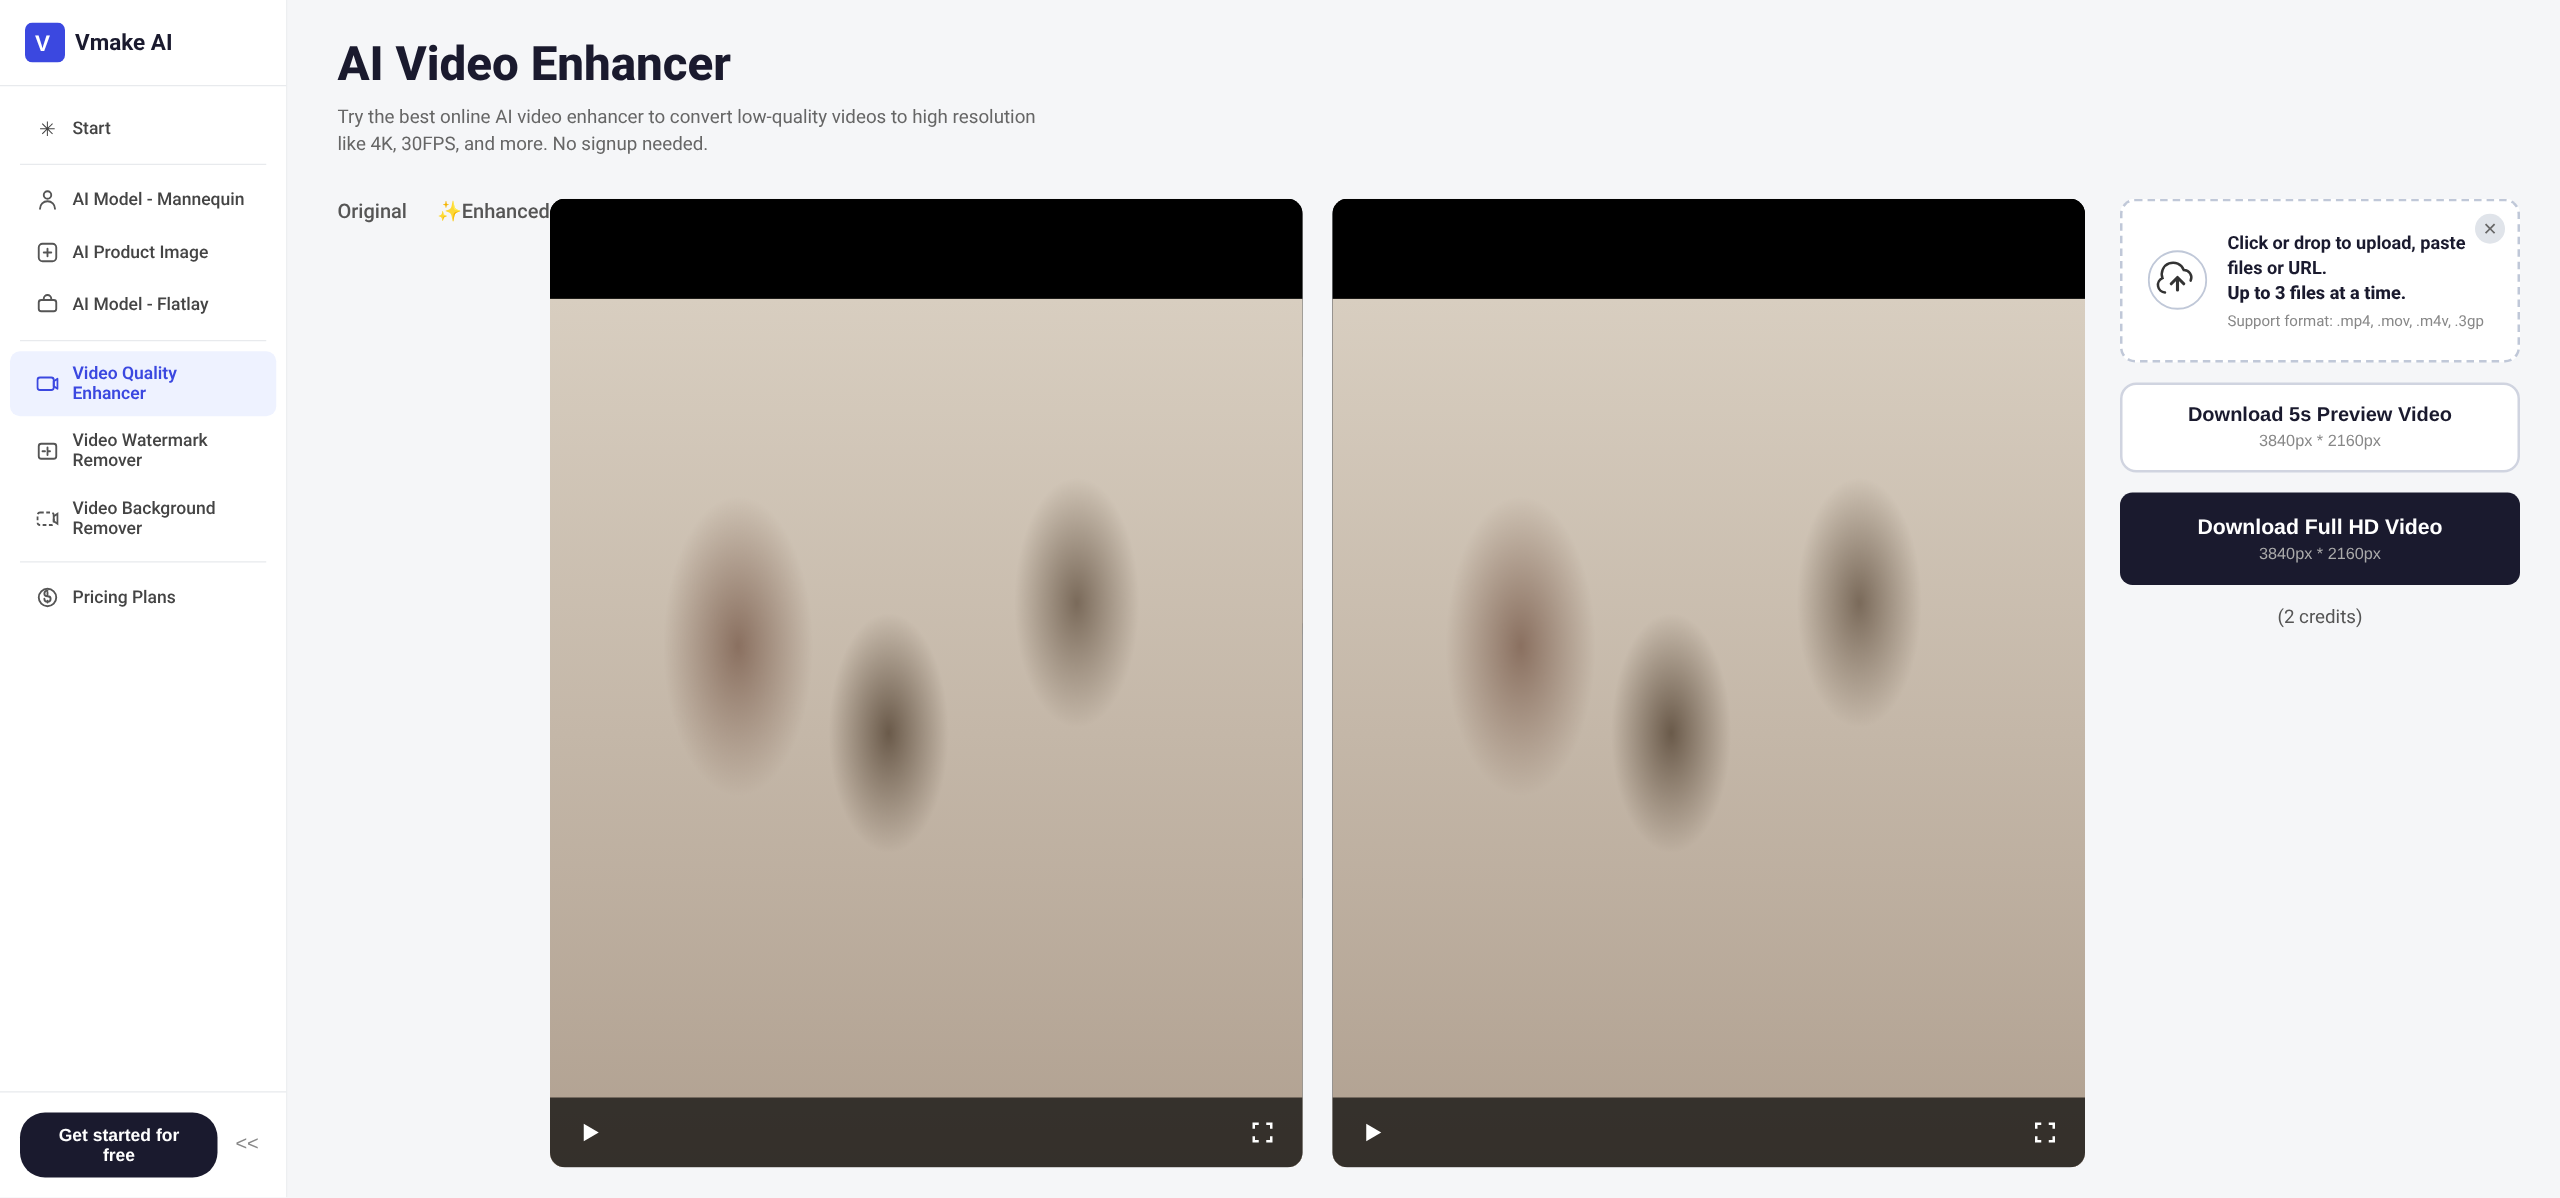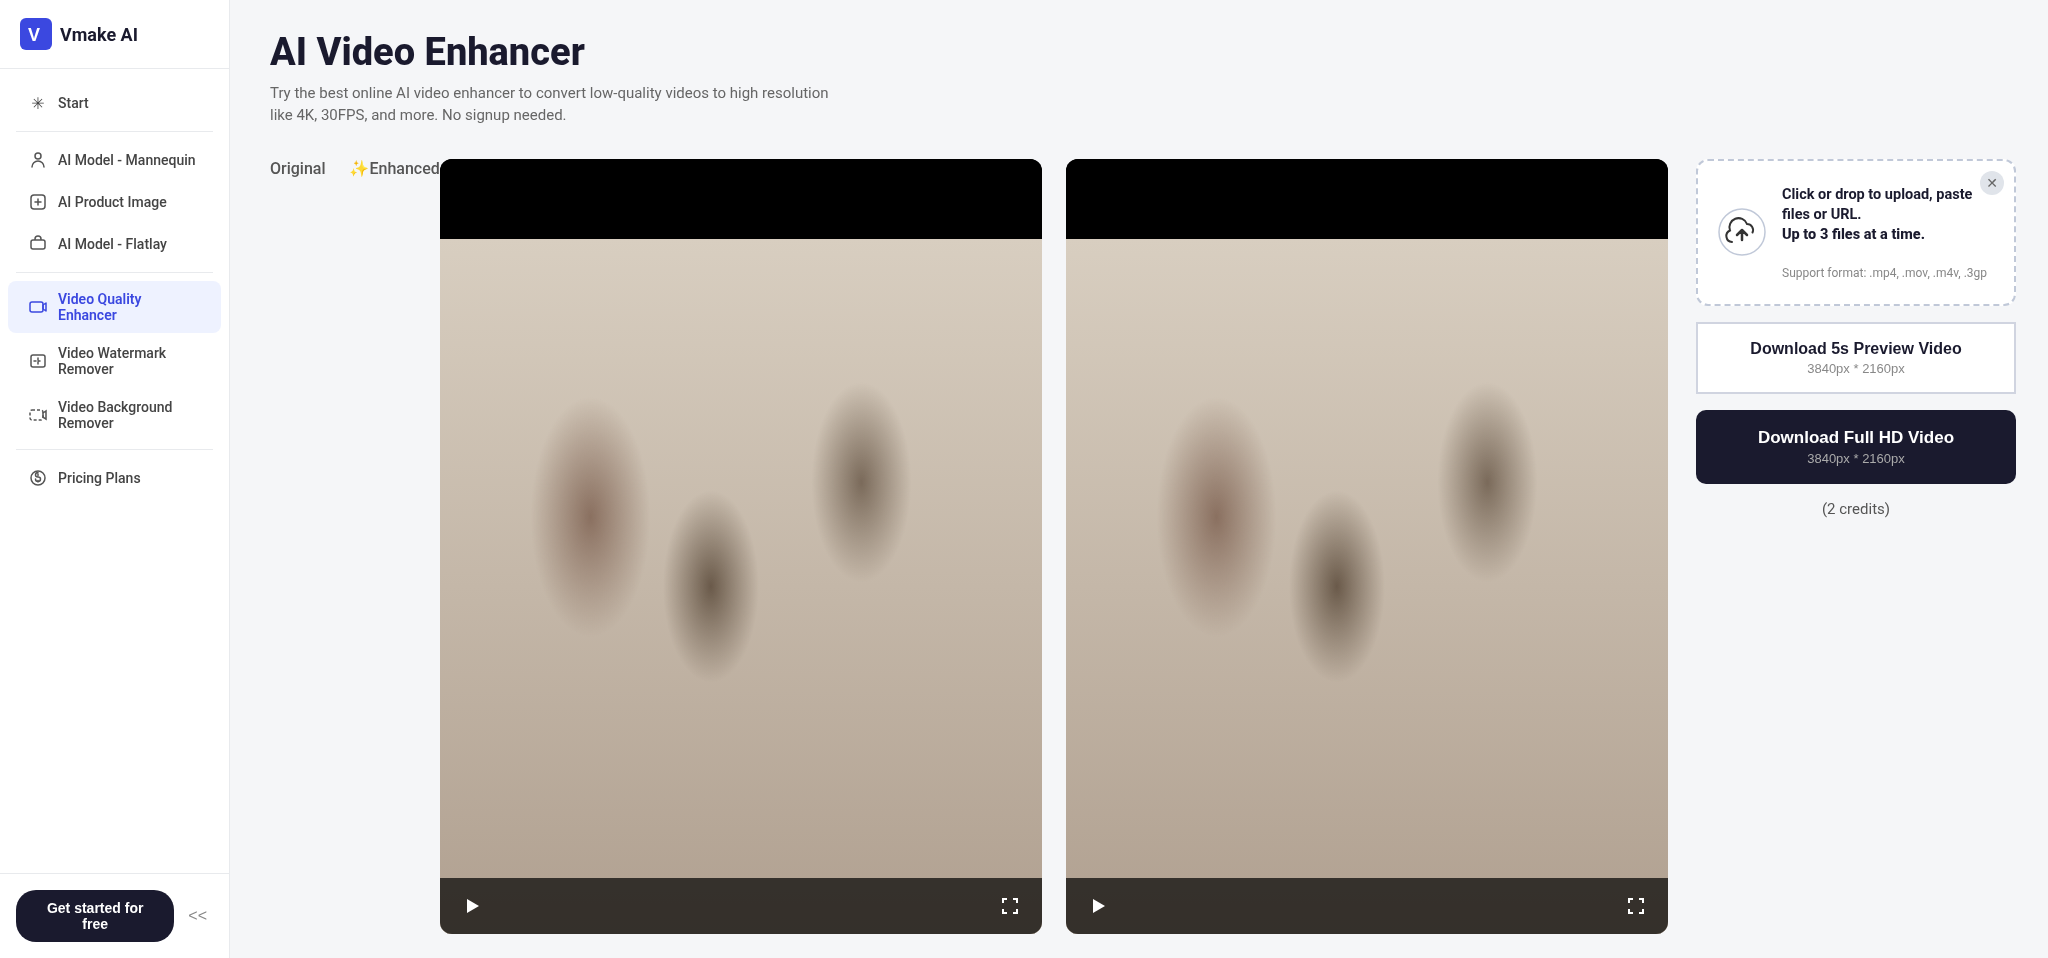--- a/index.html
+++ b/index.html
@@ -253,42 +253,42 @@
     }
     .upload-text h3 {
       font-size: 14.5px;
       font-weight: 700;
       color: #1a1a2e;
       line-height: 1.4;
     }
     .upload-text p {
       font-size: 12px;
       color: #888;
-      margin-top: 20px;
+      margin-top: 4px;
     }
     .close-upload {
       position: absolute;
       top: 10px;
       right: 10px;
       width: 24px;
       height: 24px;
       border-radius: 50%;
       background: #e0e4ea;
       display: flex;
       align-items: center;
       justify-content: center;
       cursor: pointer;
       font-size: 14px;
       color: #666;
       border: none;
     }
     .download-preview-btn {
       background: #fff;
       border: 2px solid #d0d4e0;
-      border-radius: 0;
+      border-radius: 13px;
       padding: 16px 20px;
       cursor: pointer;
       text-align: center;
     }
     .download-preview-btn .btn-title {
       font-size: 16px;
       font-weight: 700;
       color: #1a1a2e;
     }
     .download-preview-btn .btn-sub {

